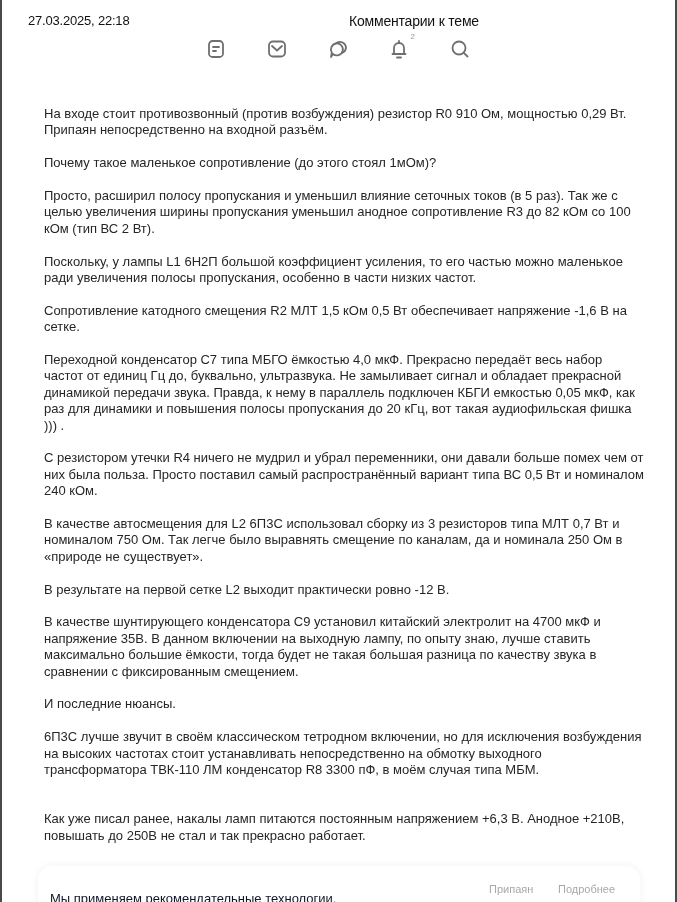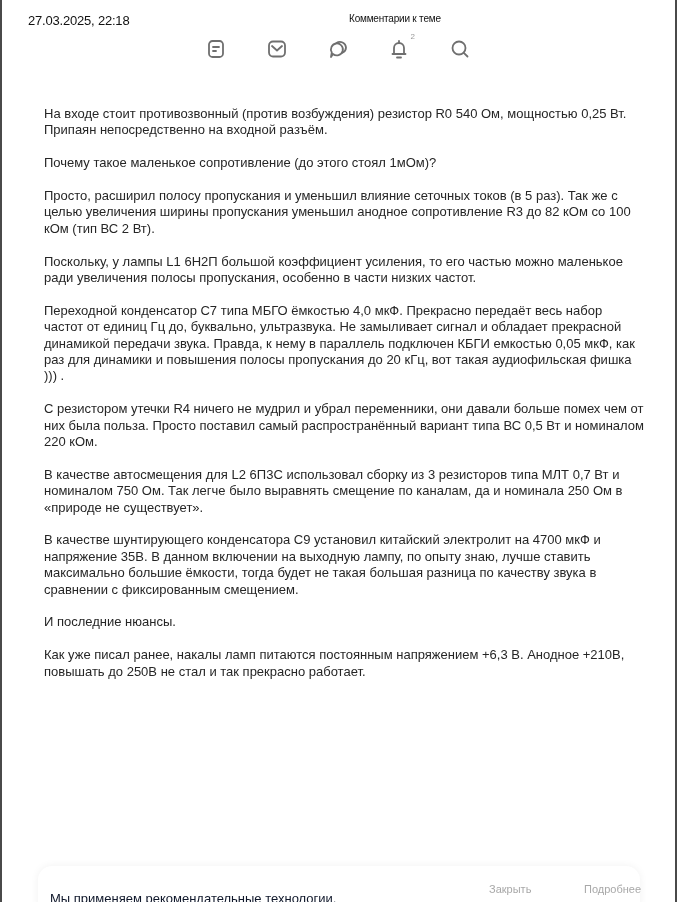--- a/index.html
+++ b/index.html
@@ -8,21 +8,21 @@
     font-family: "Liberation Sans", sans-serif; position: relative;
   }
   .frame {
     position: absolute; left: 0; top: 0; width: 677px; height: 902px;
     box-sizing: border-box; border-left: 2px solid #4a4a4a; border-right: 2px solid #4a4a4a;
   }
   .print-date {
     position: absolute; left: 28px; top: 13px; font-size: 13px; color: #111; letter-spacing: -0.2px;
   }
   .print-title {
-    position: absolute; left: 349px; top: 13px; font-size: 10px; color: #111; letter-spacing: -0.2px;
+    position: absolute; left: 349px; top: 13px; font-size: 14px; color: #111; letter-spacing: -0.2px;
   }
   .icon-bar {
     position: absolute; top: 38px; left: 0; width: 677px; height: 24px;
   }
   .nav-icon {
     position: absolute; top: 0; width: 22px; height: 22px; cursor: pointer;
   }
   .nav-icon svg { width: 22px; height: 22px; display: block; }
   .badge {
     position: absolute; top: -6px; right: -5px; font-size: 8px; color: #9a9a9a;
@@ -38,21 +38,21 @@
     background: #ffffff; border-radius: 14px;
     box-shadow: 0 0 8px rgba(0,0,0,0.06);
   }
   .cookie-text {
     position: absolute; left: 12px; top: 25px; font-size: 13px; color: #0f172a;
   }
   .cookie-close, .cookie-more {
     position: absolute; top: 17px; font-size: 11px; color: #a8a8a8; cursor: pointer;
   }
   .cookie-close { left: 451px; }
-  .cookie-more { left: 546px; }
+  .cookie-more { left: 520px; }
 </style>
 </head>
 <body>
 
 <div class="frame"></div>
 
 <div class="print-date">27.03.2025, 22:18</div>
 <div class="print-title">Комментарии к теме</div>
 
 <div class="icon-bar">
@@ -86,29 +86,32 @@
   </div>
   <div class="nav-icon" style="left:449px;">
     <svg viewBox="0 0 22 22">
       <circle cx="10" cy="10" r="6.5" fill="none" stroke="#6f6f6f" stroke-width="1.8"></circle>
       <line x1="14.8" y1="14.8" x2="18.5" y2="18.5" stroke="#6f6f6f" stroke-width="1.8" stroke-linecap="round"></line>
     </svg>
   </div>
 </div>
 
 <div class="content">
-  <p>На входе стоит противозвонный (против возбуждения) резистор R0 540 Ом, мощностью 0,25 Вт. Припаян непосредственно на входной разъём.</p>
+  <p>На входе стоит противозвонный (против возбуждения) резистор R0 910 Ом, мощностью 0,29 Вт. Припаян непосредственно на входной разъём.</p>
   <p>Почему такое маленькое сопротивление (до этого стоял 1мОм)?</p>
   <p>Просто, расширил полосу пропускания и уменьшил влияние сеточных токов (в 5 раз). Так же с целью увеличения ширины пропускания уменьшил анодное сопротивление R3 до 82 кОм со 100 кОм (тип ВС 2 Вт).</p>
   <p>Поскольку, у лампы L1 6Н2П большой коэффициент усиления, то его частью можно маленькое ради увеличения полосы пропускания, особенно в части низких частот.</p>
+  <p>Сопротивление катодного смещения R2 МЛТ 1,5 кОм 0,5 Вт обеспечивает напряжение -1,6 В на сетке.</p>
   <p>Переходной конденсатор С7 типа МБГО ёмкостью 4,0 мкФ. Прекрасно передаёт весь набор частот от единиц Гц до, буквально, ультразвука. Не замыливает сигнал и обладает прекрасной динамикой передачи звука. Правда, к нему в параллель подключен КБГИ емкостью 0,05 мкФ, как раз для динамики и повышения полосы пропускания до 20 кГц, вот такая аудиофильская фишка ))) .</p>
-  <p>С резистором утечки R4 ничего не мудрил и убрал переменники, они давали больше помех чем от них была польза. Просто поставил самый распространённый вариант типа ВС 0,5 Вт и номиналом 220 кОм.</p>
+  <p>С резистором утечки R4 ничего не мудрил и убрал переменники, они давали больше помех чем от них была польза. Просто поставил самый распространённый вариант типа ВС 0,5 Вт и номиналом 240 кОм.</p>
   <p>В качестве автосмещения для L2 6П3С использовал сборку из 3 резисторов типа МЛТ 0,7 Вт и номиналом 750 Ом. Так легче было выравнять смещение по каналам, да и номинала 250 Ом в «природе не существует».</p>
+  <p>В результате на первой сетке L2 выходит практически ровно -12 В.</p>
   <p>В качестве шунтирующего конденсатора С9 установил китайский электролит на 4700 мкФ и напряжение 35В. В данном включении на выходную лампу, по опыту знаю, лучше ставить максимально большие ёмкости, тогда будет не такая большая разница по качеству звука в сравнении с фиксированным смещением.</p>
   <p>И последние нюансы.</p>
+  <p class="extra">6П3С лучше звучит в своём классическом тетродном включении, но для исключения возбуждения на высоких частотах стоит устанавливать непосредственно на обмотку выходного трансформатора ТВК-110 ЛМ конденсатор R8 3300 пФ, в моём случая типа МБМ.</p>
   <p>Как уже писал ранее, накалы ламп питаются постоянным напряжением +6,3 В. Анодное +210В, повышать до 250В не стал и так прекрасно работает.</p>
 </div>
 
 <div class="cookie-banner">
   <span class="cookie-text">Мы применяем рекомендательные технологии.</span>
-  <span class="cookie-close">Закрыть</span>
+  <span class="cookie-close">Припаян</span>
   <span class="cookie-more">Подробнее</span>
 </div>
 
 </body></html>

